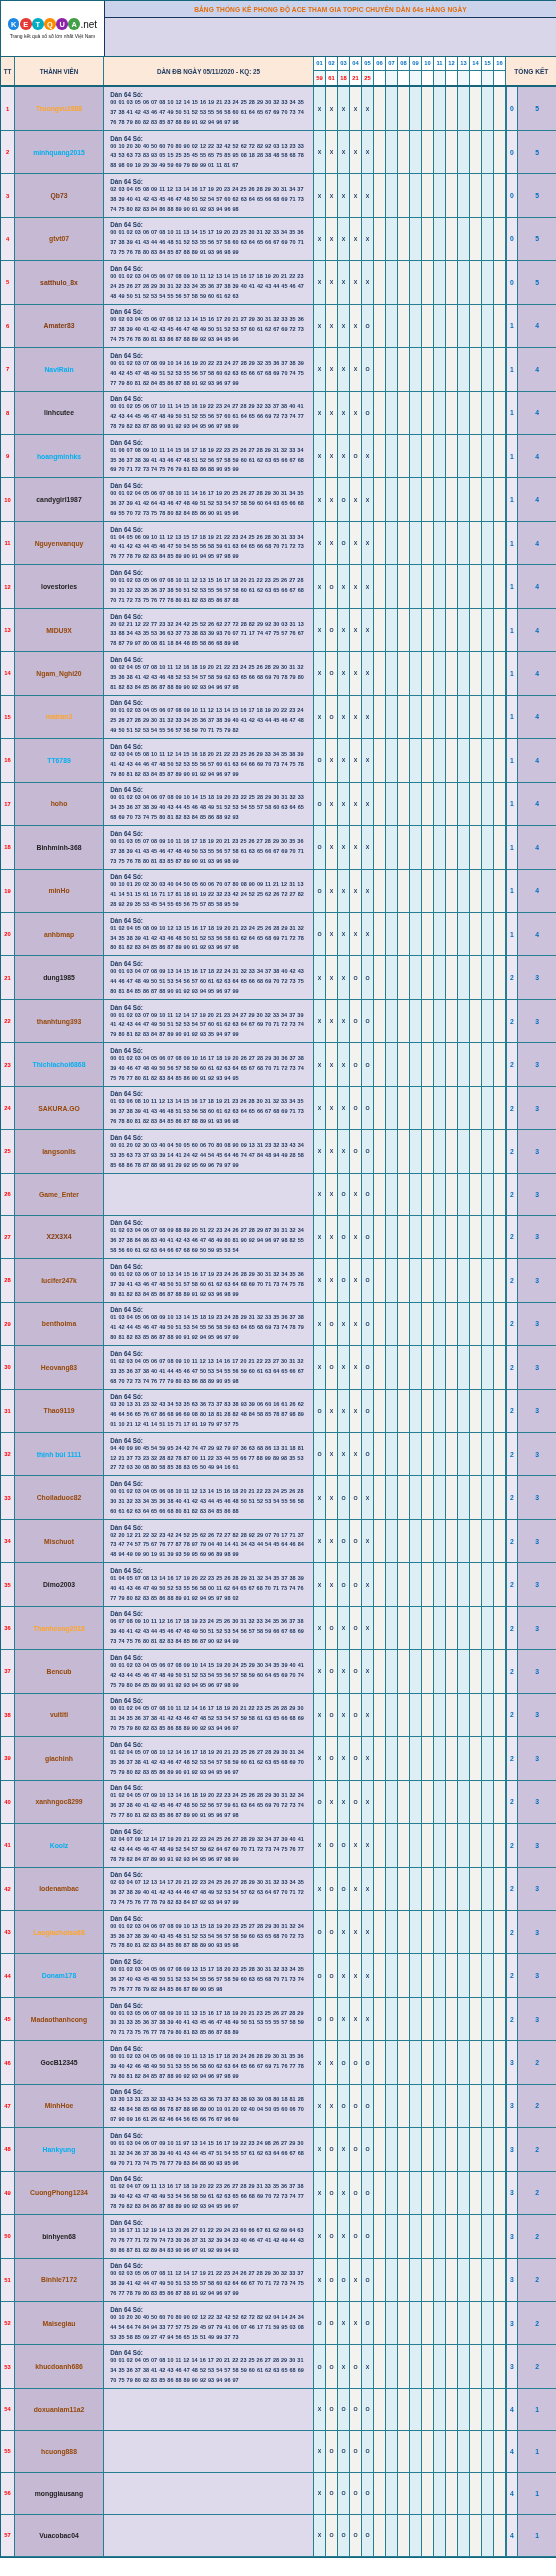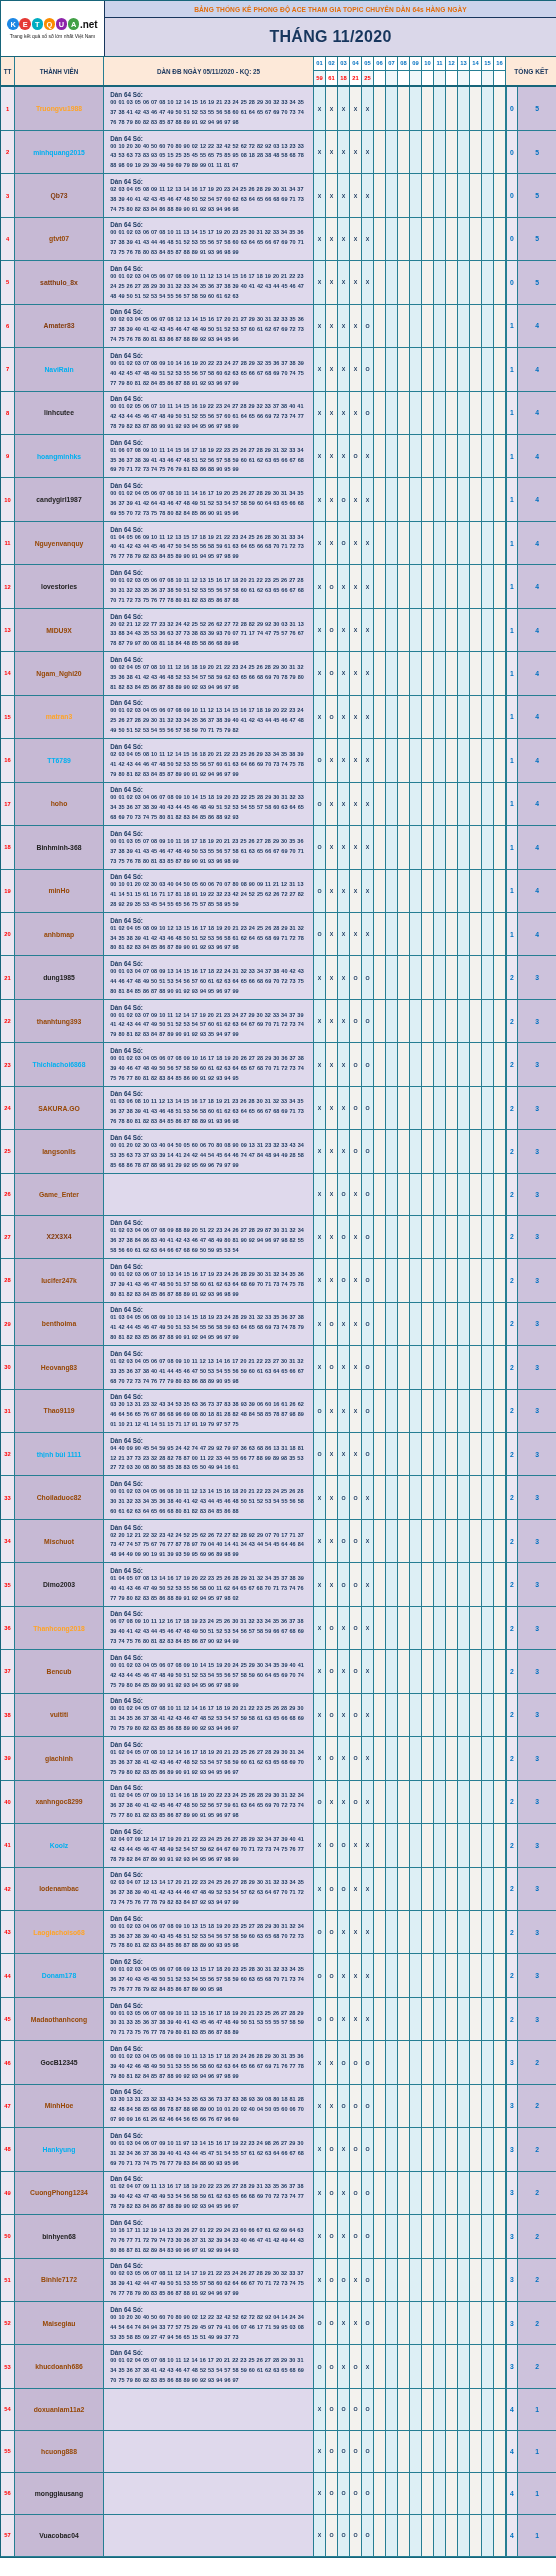--- a/index.html
+++ b/index.html
@@ -5,21 +5,21 @@
   html,body{margin:0;padding:0;background:#fff;}
   body{font-family:"Liberation Sans","DejaVu Sans",sans-serif;width:557px;}
   .wrap{width:557px;border:1.1px solid #17657a;box-sizing:border-box;}
   
   .topbar{display:flex;height:55px;border-bottom:1.6px solid #17657a;background:#d9d6e9;}
   .logobox{width:104px;box-sizing:border-box;background:#ffffff;border-right:1.1px solid #17365D;
            display:flex;flex-direction:column;align-items:center;justify-content:center;gap:2.6px;}
   .logoline{display:flex;align-items:center;gap:0.5px;}
   .logocirc{width:11.6px;height:11.6px;border-radius:50%;color:#fff;font-weight:bold;font-size:7.4px;
             display:flex;align-items:center;justify-content:center;}
-  .logonet{font-size:10px;font-weight:bold;color:#111;margin-left:0;}
+  .logonet{font-size:10px;font-weight:normal;color:#111;margin-left:0;}
   .tagline{font-size:5px;color:#222;}
   .bannerR{flex:1;display:flex;flex-direction:column;border-left:0;}
   .subtitle{height:16px;background:#cbd3ec;border-bottom:1.1px solid #17365D;display:flex;align-items:center;justify-content:center;
             color:#E36C0A;font-weight:bold;font-size:6.6px;letter-spacing:0.1px;}
   .montitle{flex:1;background:#dad7e9;display:flex;align-items:center;justify-content:center;
             color:#17365D;font-weight:bold;font-size:16px;letter-spacing:0.3px;}
   
   .grid{display:grid;grid-template-columns:14px 89px 210px repeat(16,12px) 11.6px 39px;}
   
   .hdr{border-bottom:2.1px solid #17657a;background:#FDE9D9;}
@@ -65,21 +65,20 @@
             <span class="logocirc" style="background: rgb(251, 140, 0);">Q</span>
             <span class="logocirc" style="background: rgb(142, 36, 170);">U</span>
             <span class="logocirc" style="background: rgb(67, 160, 71);">A</span>
           </span>
         <span class="logonet">.net</span>
       </div>
       <div class="tagline">Trang kết quả xổ số lớn nhất Việt Nam</div>
     </div>
     <div class="bannerR">
       <div class="subtitle">BẢNG THỐNG KÊ PHONG ĐỘ ACE THAM GIA TOPIC CHUYÊN DÀN 64s HÀNG NGÀY</div>
-      <div class="montitle">THÁNG 11/2020</div>
     </div>
   </div>
 
   <div class="grid hdr" id="hdr">
     <div class="hcell hspan">TT</div>
     <div class="hcell hspan">THÀNH VIÊN</div>
     <div class="hcell hspan">DÀN ĐB NGÀY 05/11/2020 - KQ: 25</div>
     <div class="dc-wrap" id="day-headers"><div class="hcell dayhead" style="grid-area: 1 / 4;">01</div><div class="hcell dayhead" style="grid-area: 1 / 5;">02</div><div class="hcell dayhead" style="grid-area: 1 / 6;">03</div><div class="hcell dayhead" style="grid-area: 1 / 7;">04</div><div class="hcell dayhead" style="grid-area: 1 / 8;">05</div><div class="hcell dayhead" style="grid-area: 1 / 9;">06</div><div class="hcell dayhead" style="grid-area: 1 / 10;">07</div><div class="hcell dayhead" style="grid-area: 1 / 11;">08</div><div class="hcell dayhead" style="grid-area: 1 / 12;">09</div><div class="hcell dayhead" style="grid-area: 1 / 13;">10</div><div class="hcell dayhead" style="grid-area: 1 / 14;">11</div><div class="hcell dayhead" style="grid-area: 1 / 15;">12</div><div class="hcell dayhead" style="grid-area: 1 / 16;">13</div><div class="hcell dayhead" style="grid-area: 1 / 17;">14</div><div class="hcell dayhead" style="grid-area: 1 / 18;">15</div><div class="hcell dayhead" style="grid-area: 1 / 19;">16</div></div>
     <div class="hcell hspan totalhead">TỔNG KẾT</div>
     <div class="dc-wrap" id="kq-cells"><div class="hcell kqcell odd" style="grid-area: 2 / 4;">59</div><div class="hcell kqcell" style="grid-area: 2 / 5;">61</div><div class="hcell kqcell odd" style="grid-area: 2 / 6;">18</div><div class="hcell kqcell" style="grid-area: 2 / 7;">21</div><div class="hcell kqcell odd" style="grid-area: 2 / 8;">25</div><div class="hcell kqcell" style="grid-area: 2 / 9;"></div><div class="hcell kqcell odd" style="grid-area: 2 / 10;"></div><div class="hcell kqcell" style="grid-area: 2 / 11;"></div><div class="hcell kqcell odd" style="grid-area: 2 / 12;"></div><div class="hcell kqcell" style="grid-area: 2 / 13;"></div><div class="hcell kqcell odd" style="grid-area: 2 / 14;"></div><div class="hcell kqcell" style="grid-area: 2 / 15;"></div><div class="hcell kqcell odd" style="grid-area: 2 / 16;"></div><div class="hcell kqcell" style="grid-area: 2 / 17;"></div><div class="hcell kqcell odd" style="grid-area: 2 / 18;"></div><div class="hcell kqcell" style="grid-area: 2 / 19;"></div></div>

